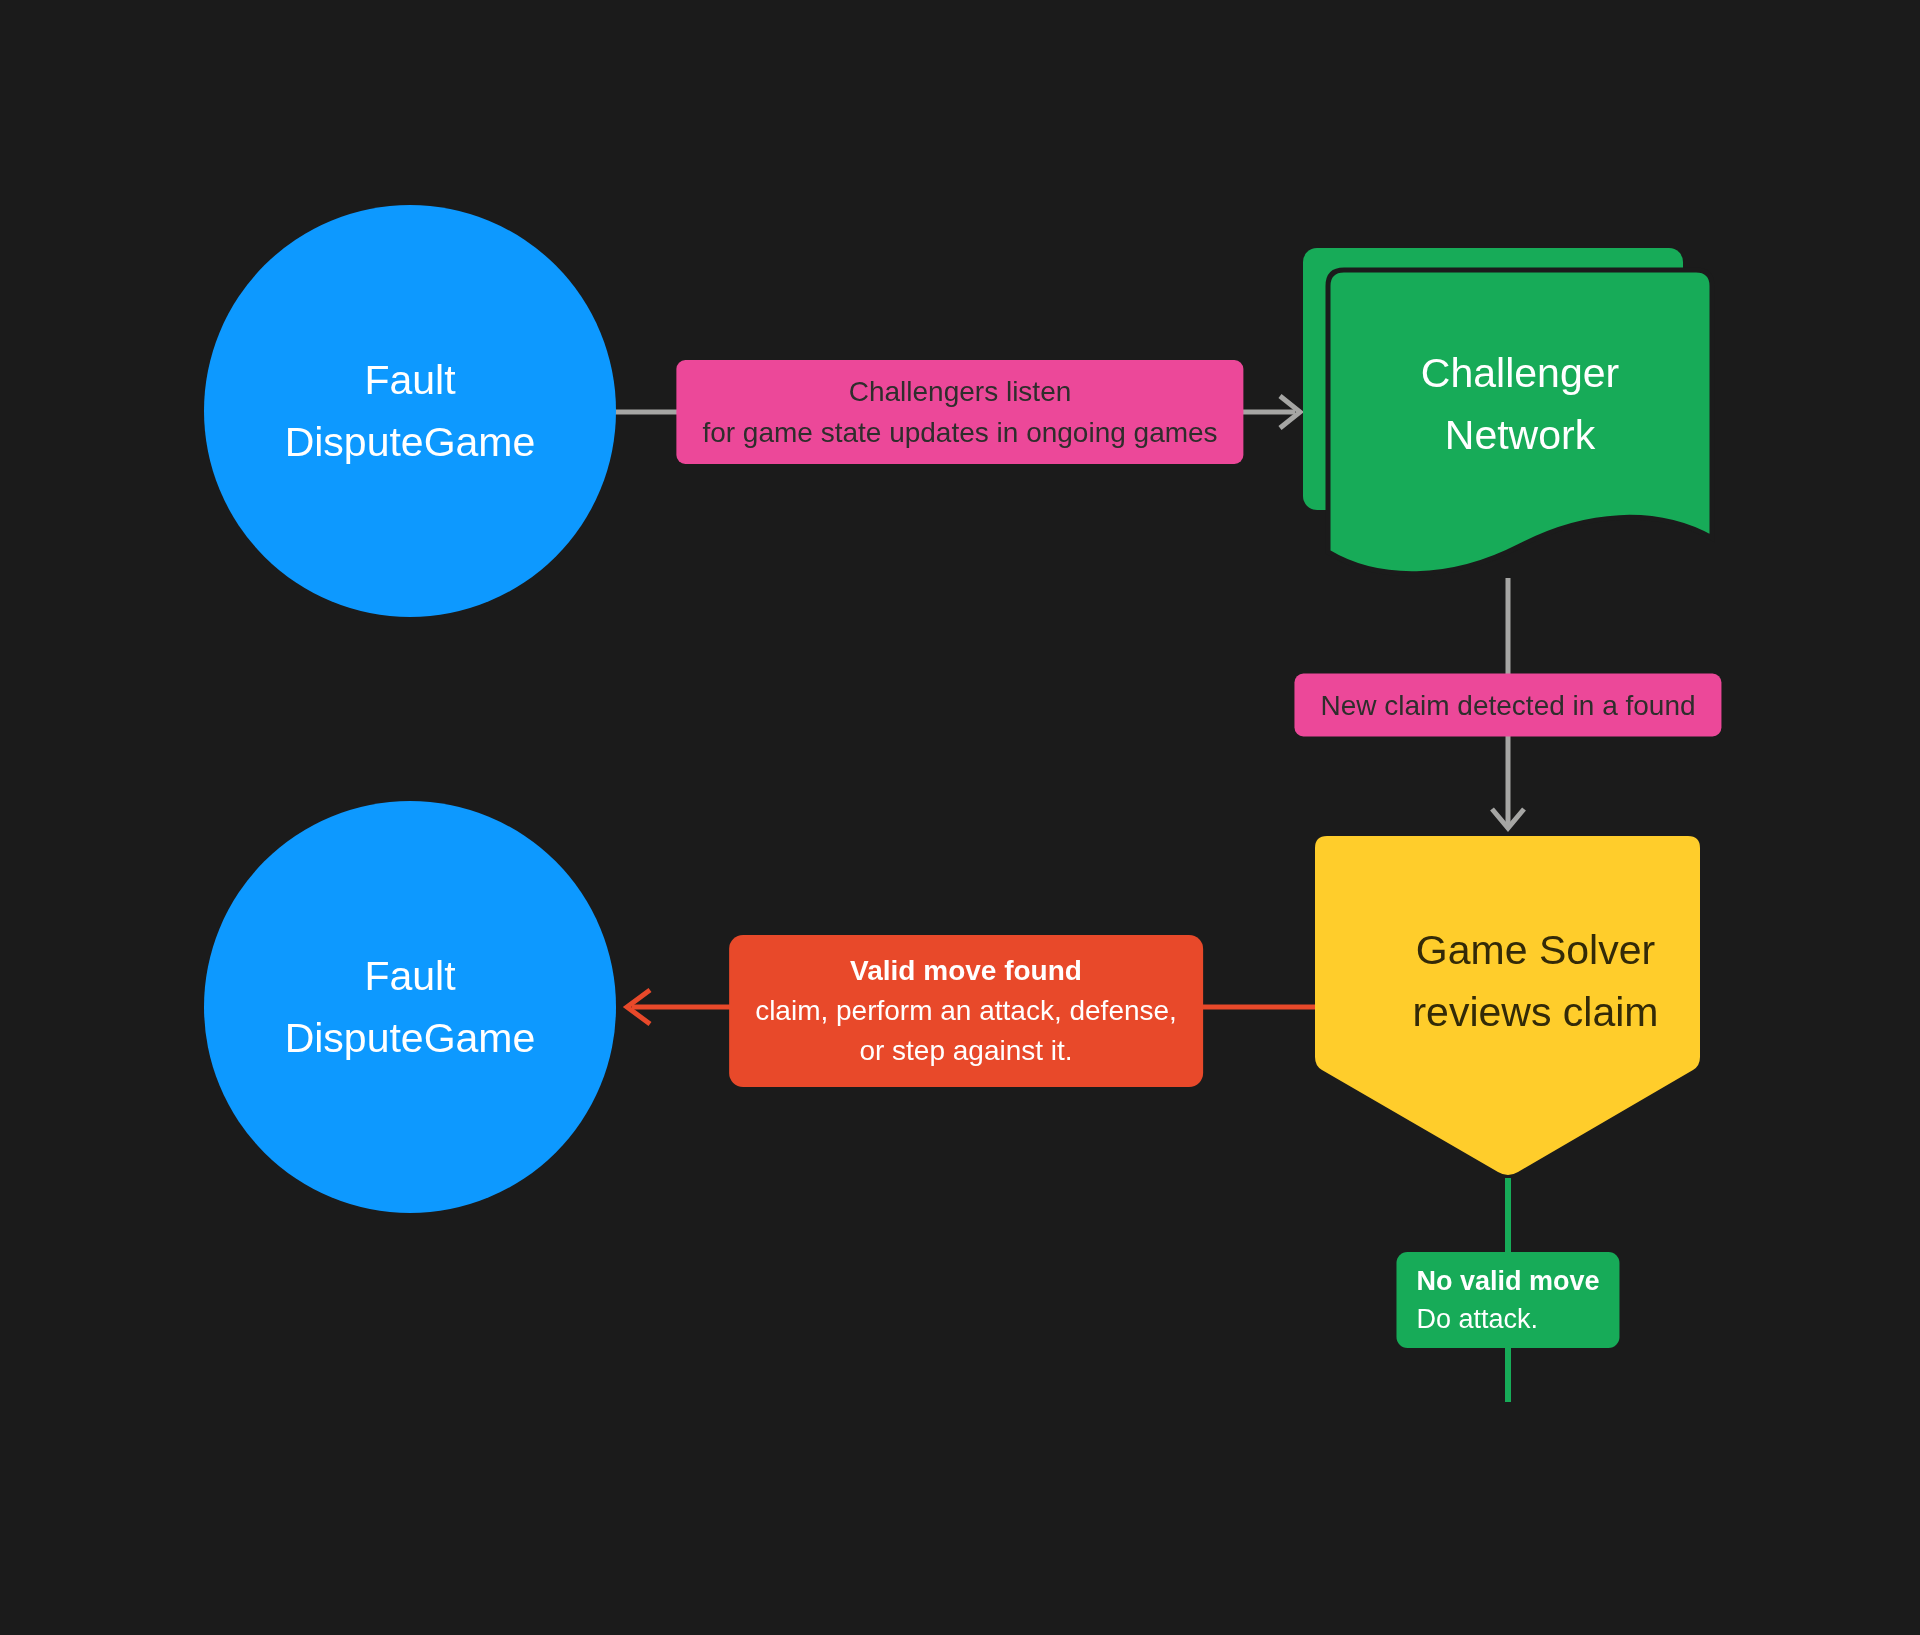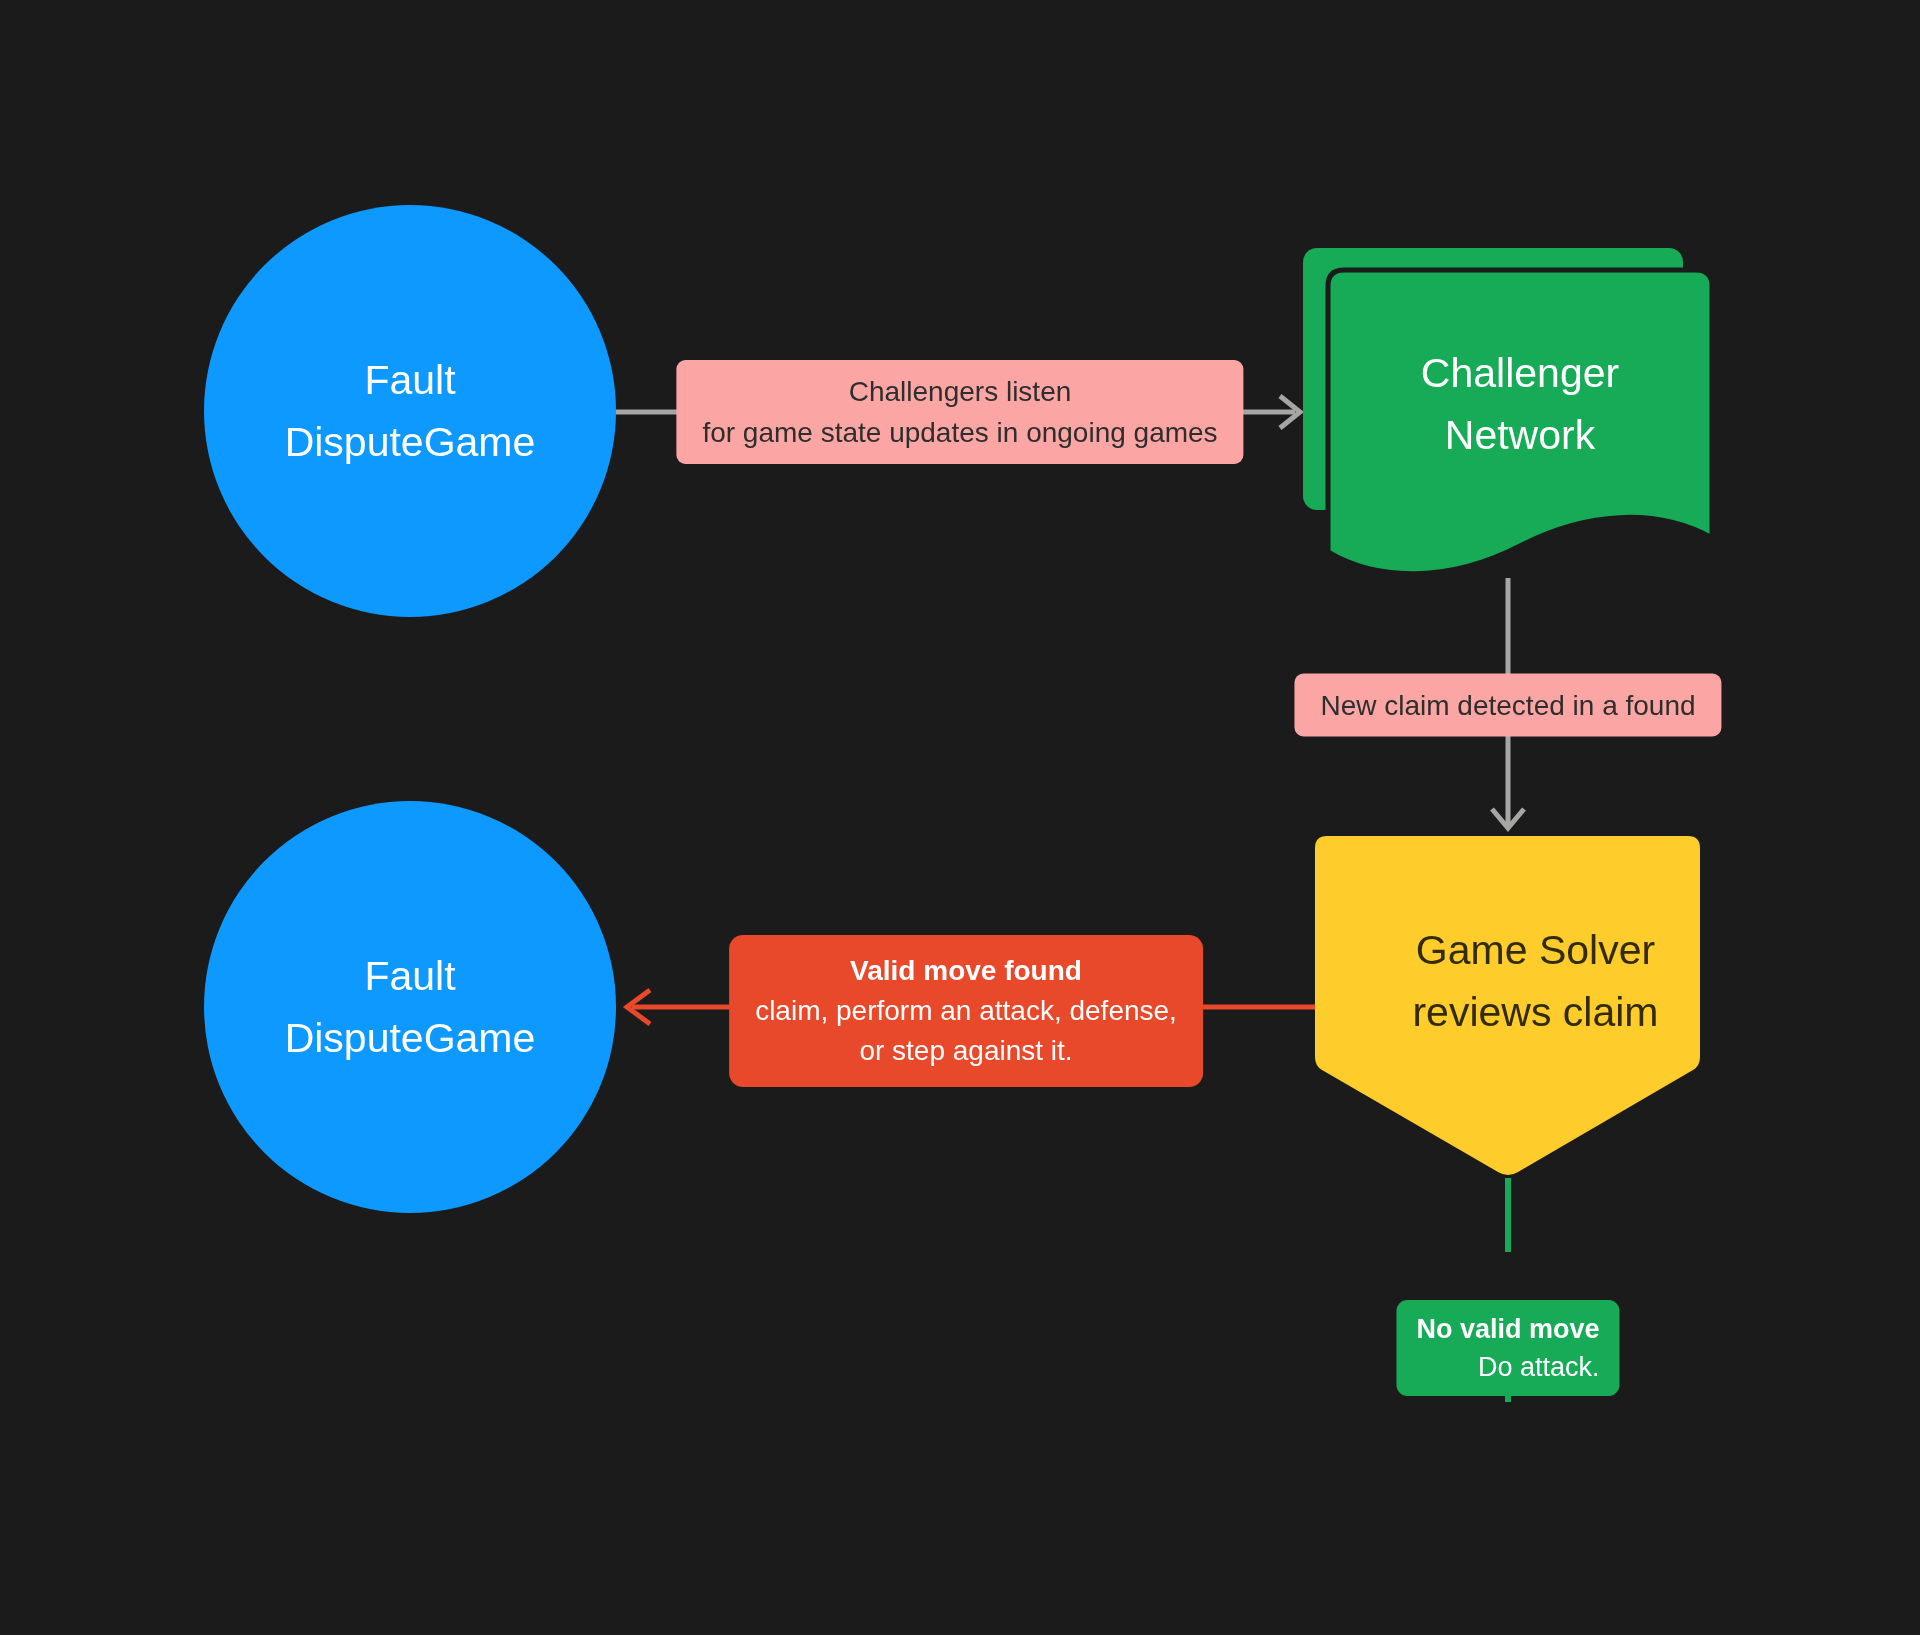--- a/index.html
+++ b/index.html
@@ -27,21 +27,21 @@
     color: #ffffff;
     pointer-events: none;
   }
   .node-label .ln { display: block; }
   .big-ln { font-size: 41px; line-height: 62px; font-weight: 400; }
   .pentagon-text { color: #332A08; padding-left: 28px; }
   
   .edge-label {
     position: absolute;
     transform: translate(-50%, -50%);
-    background: #fca5a5;
+    background: #ec4899;
     color: #2E2E2C;
     border-radius: 9px;
     font-size: 28px;
     line-height: 41px;
     padding: 11px 26px;
     text-align: center;
     white-space: nowrap;
   }
   
   .red-box {
@@ -60,23 +60,22 @@
   
   .green-box {
     position: absolute;
     transform: translate(-50%, -50%);
     background: #17AB58;
     color: #ffffff;
     border-radius: 11px;
     font-size: 27px;
     line-height: 38px;
     padding: 10px 20px;
-    text-align: right;
+    text-align: left;
     white-space: nowrap;
-    margin-top: 48px;
   }
   .green-box .title { font-weight: bold; }
 </style>
 </head>
 <body>
 
 <div class="stage">
 
   <svg class="shapes" viewBox="0 0 1920 1635">
 

